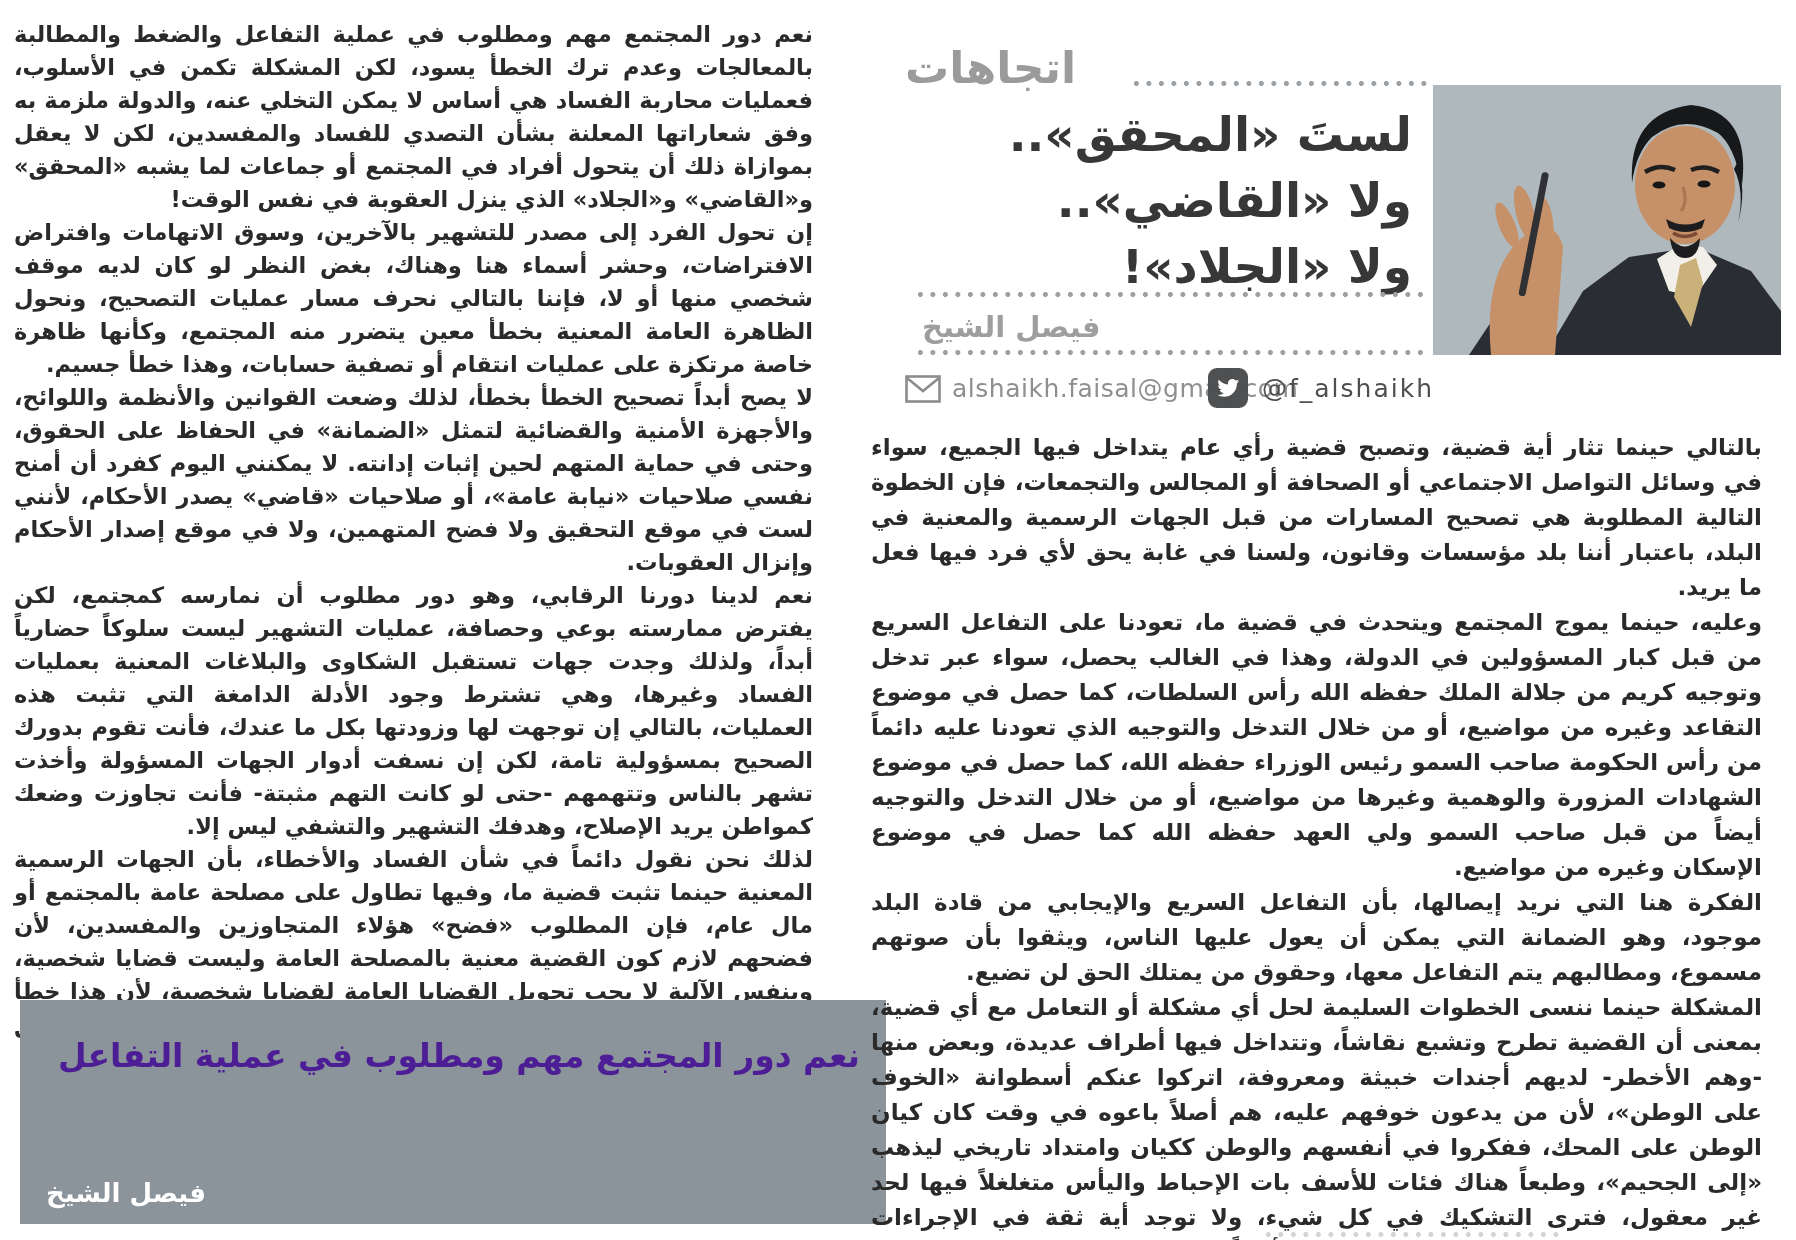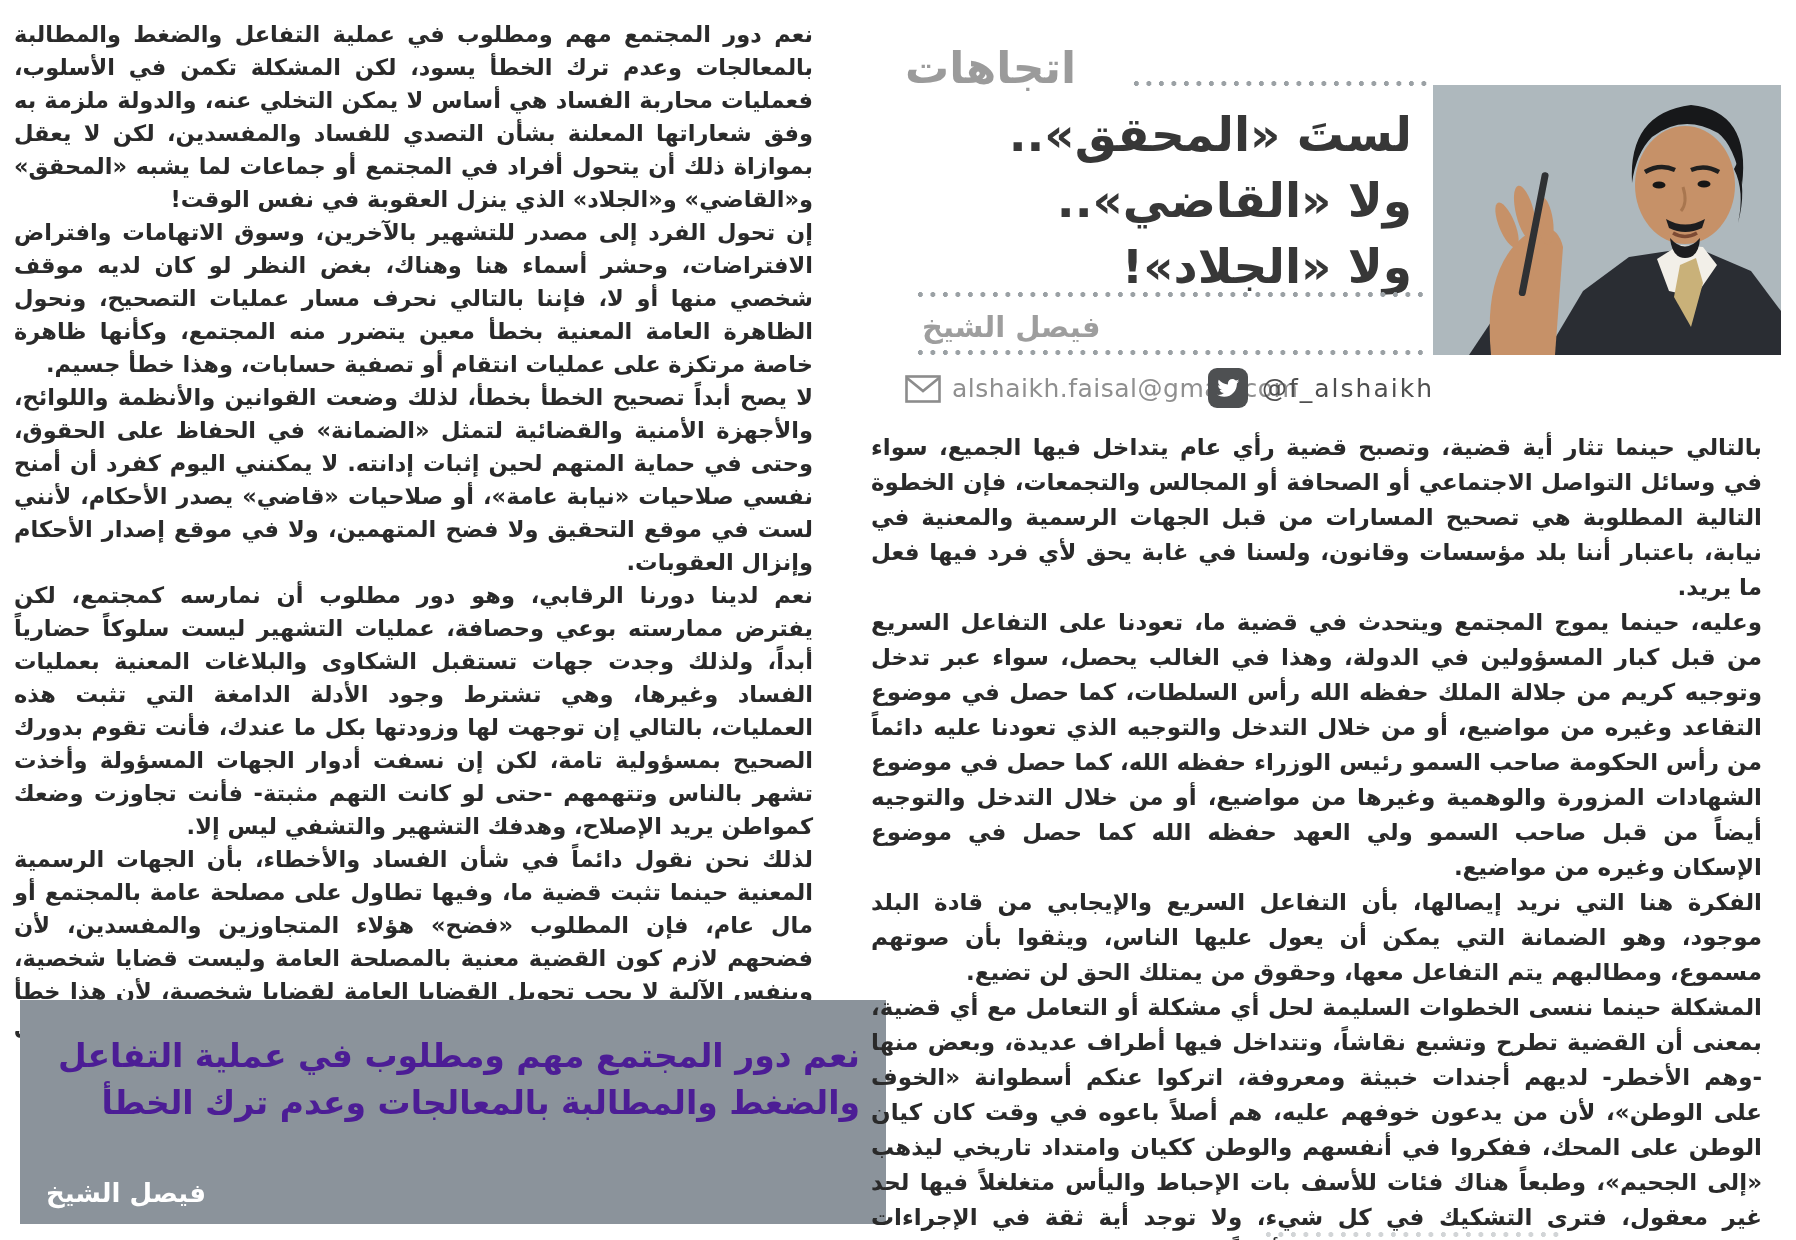--- a/index.html
+++ b/index.html
@@ -39,21 +39,20 @@
     <p>نعم دور المجتمع مهم ومطلوب في عملية التفاعل والضغط والمطالبة بالمعالجات وعدم ترك الخطأ يسود، لكن المشكلة تكمن في الأسلوب، فعمليات محاربة الفساد هي أساس لا يمكن التخلي عنه، والدولة ملزمة به وفق شعاراتها المعلنة بشأن التصدي للفساد والمفسدين، لكن لا يعقل بموازاة ذلك أن يتحول أفراد في المجتمع أو جماعات لما يشبه «المحقق» و«القاضي» و«الجلاد» الذي ينزل العقوبة في نفس الوقت!</p>
     <p>إن تحول الفرد إلى مصدر للتشهير بالآخرين، وسوق الاتهامات وافتراض الافتراضات، وحشر أسماء هنا وهناك، بغض النظر لو كان لديه موقف شخصي منها أو لا، فإننا بالتالي نحرف مسار عمليات التصحيح، ونحول الظاهرة العامة المعنية بخطأ معين يتضرر منه المجتمع، وكأنها ظاهرة خاصة مرتكزة على عمليات انتقام أو تصفية حسابات، وهذا خطأ جسيم.</p>
     <p>لا يصح أبداً تصحيح الخطأ بخطأ، لذلك وضعت القوانين والأنظمة واللوائح، والأجهزة الأمنية والقضائية لتمثل «الضمانة» في الحفاظ على الحقوق، وحتى في حماية المتهم لحين إثبات إدانته. لا يمكنني اليوم كفرد أن أمنح نفسي صلاحيات «نيابة عامة»، أو صلاحيات «قاضي» يصدر الأحكام، لأنني لست في موقع التحقيق ولا فضح المتهمين، ولا في موقع إصدار الأحكام وإنزال العقوبات.</p>
     <p>نعم لدينا دورنا الرقابي، وهو دور مطلوب أن نمارسه كمجتمع، لكن يفترض ممارسته بوعي وحصافة، عمليات التشهير ليست سلوكاً حضارياً أبداً، ولذلك وجدت جهات تستقبل الشكاوى والبلاغات المعنية بعمليات الفساد وغيرها، وهي تشترط وجود الأدلة الدامغة التي تثبت هذه العمليات، بالتالي إن توجهت لها وزودتها بكل ما عندك، فأنت تقوم بدورك الصحيح بمسؤولية تامة، لكن إن نسفت أدوار الجهات المسؤولة وأخذت تشهر بالناس وتتهمهم -حتى لو كانت التهم مثبتة- فأنت تجاوزت وضعك كمواطن يريد الإصلاح، وهدفك التشهير والتشفي ليس إلا.</p>
     <p>لذلك نحن نقول دائماً في شأن الفساد والأخطاء، بأن الجهات الرسمية المعنية حينما تثبت قضية ما، وفيها تطاول على مصلحة عامة بالمجتمع أو مال عام، فإن المطلوب «فضح» هؤلاء المتجاوزين والمفسدين، لأن فضحهم لازم كون القضية معنية بالمصلحة العامة وليست قضايا شخصية، وبنفس الآلية لا يجب تحويل القضايا العامة لقضايا شخصية، لأن هذا خطأ جسيم، من شأنه أن يحرف القضية تماماً عن مسارها، وبالتالي يضيع الحق تماماً فيها، وتنتهي بلا نتيجة وتذهب ريحهها، ولا يبقى إلا الغبار!</p>
   </div>
 
   <div id="quote-box" class="abs">
     <div id="quote-text">
       <div>نعم دور المجتمع مهم ومطلوب في عملية التفاعل</div>
-      <div>والضغط والمطالبة بالمعالجات وعدم ترك الخطأ</div>
     </div>
     <div id="quote-signature">فيصل الشيخ</div>
   </div>
 
   <div id="section-label" class="abs">اتجاهات</div>
   <div class="abs dotline" style="left:1133px;top:80px;width:296px;"></div>
 
   <div id="title-block" class="abs">
     <div>لستَ «المحقق»..</div>
     <div>ولا «القاضي»..</div>
@@ -111,21 +110,21 @@
 
       <path d="M58 270 Q50 185 90 152 Q122 130 130 162 L122 270 Z" fill="#c69168"></path>
       <ellipse cx="92" cy="128" rx="9" ry="28" transform="rotate(-14 92 128)" fill="#c69168"></ellipse>
       <ellipse cx="112" cy="136" rx="8" ry="24" transform="rotate(-8 112 136)" fill="#c69168"></ellipse>
       <ellipse cx="74" cy="140" rx="8" ry="24" transform="rotate(-22 74 140)" fill="#c69168"></ellipse>
       <rect x="97" y="86" width="7" height="126" rx="3.5" transform="rotate(11 100 150)" fill="#2f3134"></rect>
     </svg>
   </div>
 
   <div id="right-col" class="abs col">
-    <p>بالتالي حينما تثار أية قضية، وتصبح قضية رأي عام يتداخل فيها الجميع، سواء في وسائل التواصل الاجتماعي أو الصحافة أو المجالس والتجمعات، فإن الخطوة التالية المطلوبة هي تصحيح المسارات من قبل الجهات الرسمية والمعنية في نيابة، باعتبار أننا بلد مؤسسات وقانون، ولسنا في غابة يحق لأي فرد فيها فعل ما يريد.</p>
+    <p>بالتالي حينما تثار أية قضية، وتصبح قضية رأي عام يتداخل فيها الجميع، سواء في وسائل التواصل الاجتماعي أو الصحافة أو المجالس والتجمعات، فإن الخطوة التالية المطلوبة هي تصحيح المسارات من قبل الجهات الرسمية والمعنية في البلد، باعتبار أننا بلد مؤسسات وقانون، ولسنا في غابة يحق لأي فرد فيها فعل ما يريد.</p>
     <p>وعليه، حينما يموج المجتمع ويتحدث في قضية ما، تعودنا على التفاعل السريع من قبل كبار المسؤولين في الدولة، وهذا في الغالب يحصل، سواء عبر تدخل وتوجيه كريم من جلالة الملك حفظه الله رأس السلطات، كما حصل في موضوع التقاعد وغيره من مواضيع، أو من خلال التدخل والتوجيه الذي تعودنا عليه دائماً من رأس الحكومة صاحب السمو رئيس الوزراء حفظه الله، كما حصل في موضوع الشهادات المزورة والوهمية وغيرها من مواضيع، أو من خلال التدخل والتوجيه أيضاً من قبل صاحب السمو ولي العهد حفظه الله كما حصل في موضوع الإسكان وغيره من مواضيع.</p>
     <p>الفكرة هنا التي نريد إيصالها، بأن التفاعل السريع والإيجابي من قادة البلد موجود، وهو الضمانة التي يمكن أن يعول عليها الناس، ويثقوا بأن صوتهم مسموع، ومطالبهم يتم التفاعل معها، وحقوق من يمتلك الحق لن تضيع.</p>
     <p>المشكلة حينما ننسى الخطوات السليمة لحل أي مشكلة أو التعامل مع أي قضية، بمعنى أن القضية تطرح وتشبع نقاشاً، وتتداخل فيها أطراف عديدة، وبعض منها -وهم الأخطر- لديهم أجندات خبيثة ومعروفة، اتركوا عنكم أسطوانة «الخوف على الوطن»، لأن من يدعون خوفهم عليه، هم أصلاً باعوه في وقت كان كيان الوطن على المحك، ففكروا في أنفسهم والوطن ككيان وامتداد تاريخي ليذهب «إلى الجحيم»، وطبعاً هناك فئات للأسف بات الإحباط واليأس متغلغلاً فيها لحد غير معقول، فترى التشكيك في كل شيء، ولا توجد أية ثقة في الإجراءات المطلوب اتخاذها، وفي هذا التعاطي ظلم أيضاً مع الجهود التي تبذل، خاصة لو كانت جهوداً صادقة.</p>
   </div>
 
   <div id="bottom-dots" class="abs dotline"></div>
 
 </div>
 
 </body></html>

